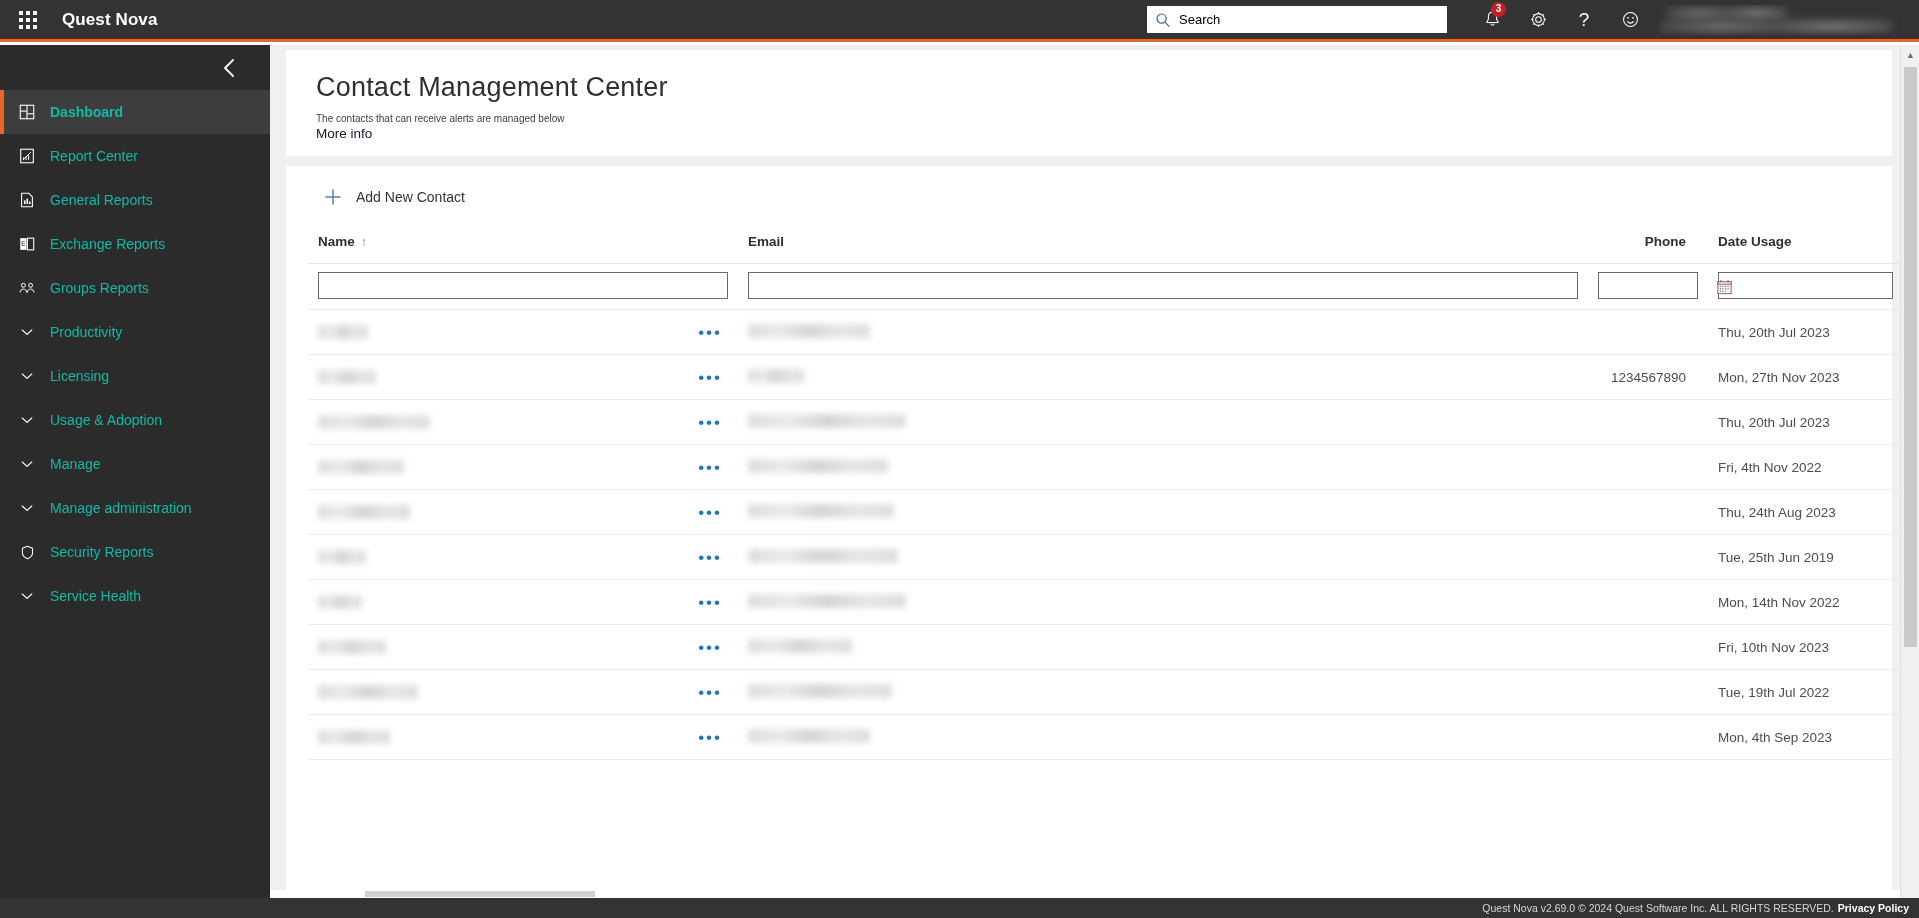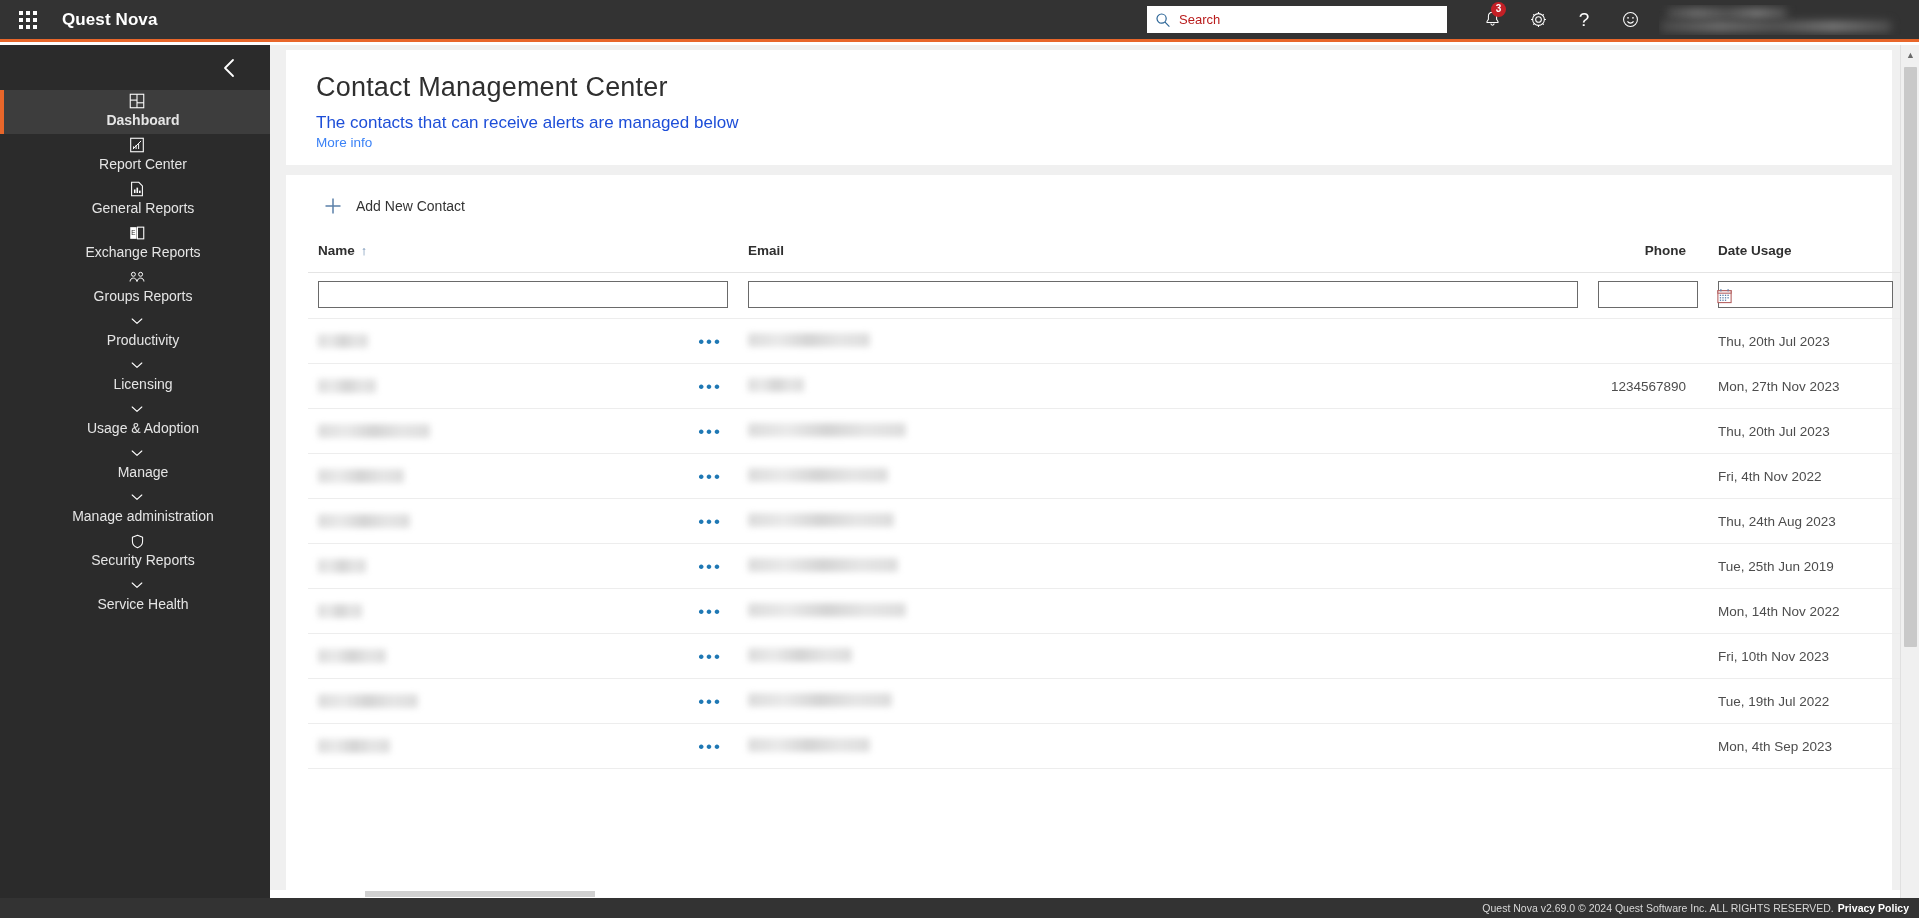--- a/index.html
+++ b/index.html
@@ -31,21 +31,21 @@
   }
   .topbar-right {
     margin-left: auto; display: flex; align-items: center; height: 42px;
   }
   .searchbox {
     width: 300px; height: 27px; background: #ffffff;
     display: flex; align-items: center; padding: 0 8px; margin-right: 22px;
   }
   .searchbox .sicon { width: 16px; height: 16px; flex: none; }
   .searchbox .stext {
-    margin-left: 8px; color: #b91c1c; font-size: 13px;
+    margin-left: 8px; color: #000000; font-size: 13px;
   }
   .tb-icon {
     width: 46px; height: 42px; display: flex; align-items: center;
     justify-content: center; position: relative; cursor: pointer;
     color: #ffffff;
   }
   .tb-icon svg { display: block; }
   .badge {
     position: absolute; top: 3px; right: 9px; min-width: 15px; height: 15px;
     border-radius: 8px; background: #c32026; color: #fff; font-size: 10px;
@@ -69,23 +69,22 @@
     position: absolute; top: 45px; left: 0; width: 270px; height: 873px;
     background: #2b2b2b; overflow: hidden;
   }
   .collapse-row {
     height: 45px; display: flex; align-items: center; justify-content: flex-end;
     padding-right: 27px;
   }
   .collapse-btn { cursor: pointer; width: 26px; height: 26px; display:flex; align-items:center; justify-content:center;}
   .nav-item {
     height: 44px; display: flex; align-items: center; padding-left: 12px;
-    color: #e5e5e5; font-size: 14px; cursor: pointer; position: relative;
+    color: #14b8a6; font-size: 14px; cursor: pointer; position: relative;
     border-left: 4px solid transparent;
-    flex-direction: column;
   }
   .nav-item.active {
     background: #3d3d3d; border-left-color: #e8662a; font-weight: bold;
   }
   .nav-ico {
     width: 22px; height: 22px; margin-right: 12px; flex: none;
     display: flex; align-items: center; justify-content: center;
   }
   .nav-label { white-space: nowrap; }
 
@@ -93,23 +92,23 @@
   .main {
     position: absolute; top: 45px; left: 270px; width: 1630px; height: 873px;
     background: #f0f0f0; overflow: hidden; padding-left: 8px;
   }
   .page-head {
     background: #ffffff; padding: 22px 30px 14px 30px; margin: 5px 8px 0 8px;
   }
   .page-title {
     font-size: 27px; color: #2f2f2f; font-weight: normal; letter-spacing: .2px;
   }
-  .page-sub { font-size: 17px; color: #1d4ed8; margin-top: 10px; }
+  .page-sub { font-size: 10px; color: #404040; margin-top: 10px; }
   .more-link {
-    font-size: 13.5px; color: #3b82f6; cursor: pointer; display: inline-block; margin-top: 2px;
+    font-size: 13.5px; color: #0f172a; cursor: pointer; display: inline-block; margin-top: 2px;
   }
   .card {
     background: #ffffff; margin: 10px 8px 0 8px; height: 770px; padding: 0 22px;
     position: relative;
   }
   .add-row {
     height: 62px; display: flex; align-items: center; padding-left: 10px;
   }
   .add-btn {
     display: flex; align-items: center; cursor: pointer; color: #333;

